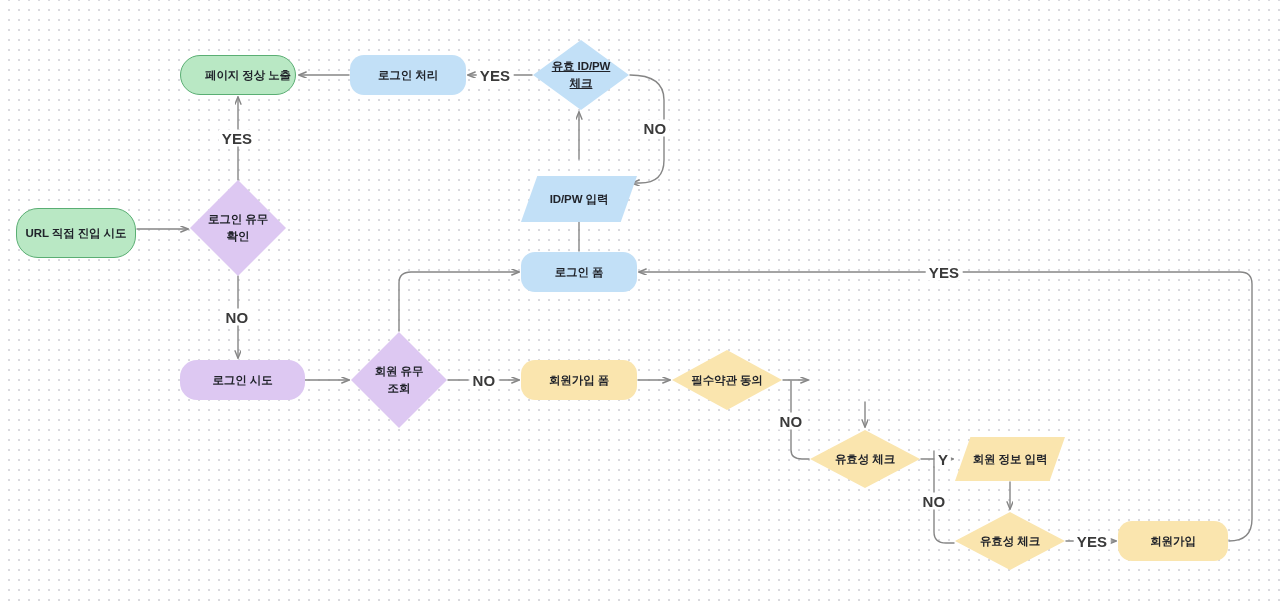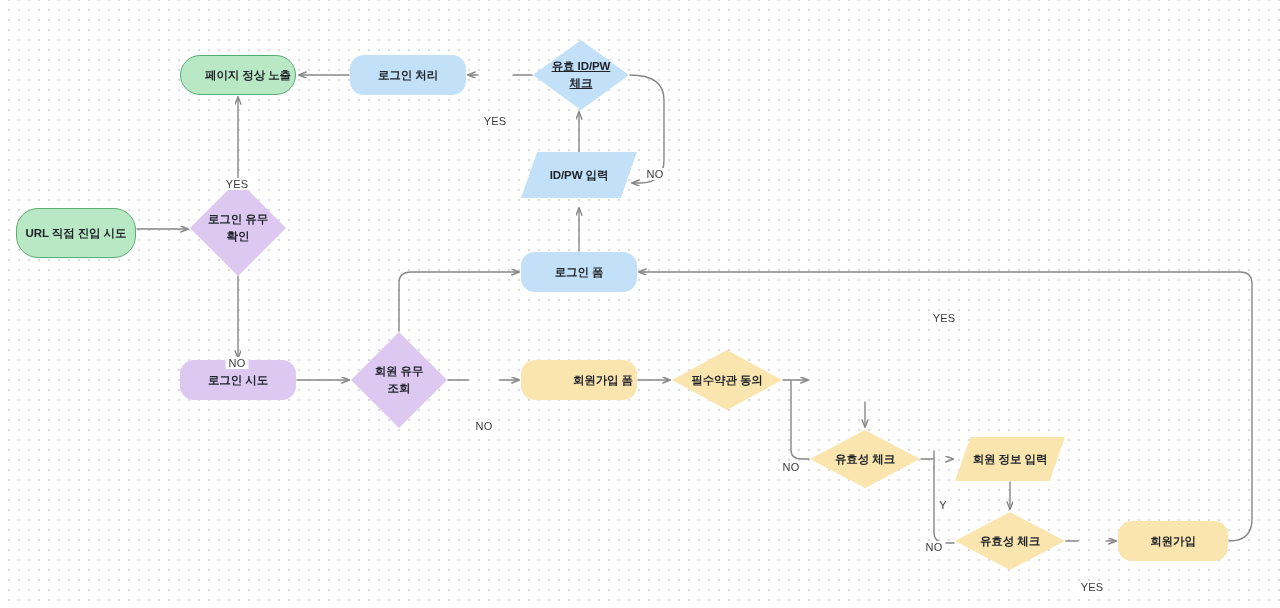--- a/index.html
+++ b/index.html
@@ -53,30 +53,29 @@
     position: absolute; left: 0; top: 0; width: 100%; height: 100%;
     clip-path: polygon(14% 0%, 100% 0%, 86% 100%, 0% 100%);
   }
   .node .lbl {
     position: relative;
     z-index: 3;
     padding: 0 4px;
   }
   .edge-label {
     position: absolute;
-    font-size: 11px;
-    font-weight: normal;
+    font-size: 15px;
+    font-weight: bold;
     color: #3a3a3a;
     letter-spacing: 0.2px;
     background: #ffffff;
     padding: 0 3px;
     z-index: 4;
     transform: translate(-50%, -50%);
     white-space: nowrap;
-    margin-top: 46px;
   }
 </style>
 </head>
 <body>
 
 <div id="canvas">
 
   <svg id="edges" viewBox="0 0 1280 608" xmlns="http://www.w3.org/2000/svg">
     <defs>
       <marker id="arw" markerWidth="10" markerHeight="10" refX="8.4" refY="3.4" orient="auto" markerUnits="userSpaceOnUse">
@@ -145,40 +144,40 @@
   <div class="node shape-round" style="left:350px; top:55px; width:116px; height:40px; background:#c2e0f7;">
     <span class="lbl">로그인 처리</span>
   </div>
 
   <div class="node shape-diamond-wrap" style="left:533px; top:40px; width:96px; height:70px;text-decoration:underline;">
     <span class="dia" style="background:#c2e0f7;"></span>
     <span class="lbl">유효 ID/PW
 체크</span>
   </div>
 
-  <div class="node shape-para-wrap" style="left:521px; top:152px; width:116px; height:46px;">
+  <div class="node shape-para-wrap" style="left:521px; top:176px; width:116px; height:46px;">
     <span class="para" style="background:#c2e0f7;"></span>
     <span class="lbl">ID/PW 입력</span>
   </div>
 
   <div class="node shape-round" style="left:521px; top:252px; width:116px; height:40px; background:#c2e0f7;">
     <span class="lbl">로그인 폼</span>
   </div>
 
-  <div class="node shape-round" style="left:180px; top:360px; width:116px; height:40px; background:#ddc8f2;">
+  <div class="node shape-round" style="left:180px; top:360px; width:125px; height:40px; background:#ddc8f2;border-radius:17px;">
     <span class="lbl">로그인 시도</span>
   </div>
 
   <div class="node shape-diamond-wrap" style="left:351px; top:332px; width:96px; height:96px;">
     <span class="dia" style="background:#ddc8f2;"></span>
     <span class="lbl">회원 유무
 조회</span>
   </div>
 
-  <div class="node shape-round" style="left:521px; top:360px; width:116px; height:40px; background:#fae5ae;justify-content:flex-end;">
+  <div class="node shape-round" style="left:521px; top:360px; width:116px; height:40px; background:#fae5ae;">
     <span class="lbl">회원가입 폼</span>
   </div>
 
   <div class="node shape-diamond-wrap" style="left:672px; top:350px; width:110px; height:60px;">
     <span class="dia" style="background:#fae5ae;"></span>
     <span class="lbl">필수약관 동의</span>
   </div>
 
 
   <div class="node shape-diamond-wrap" style="left:810px; top:430px; width:110px; height:58px;">

